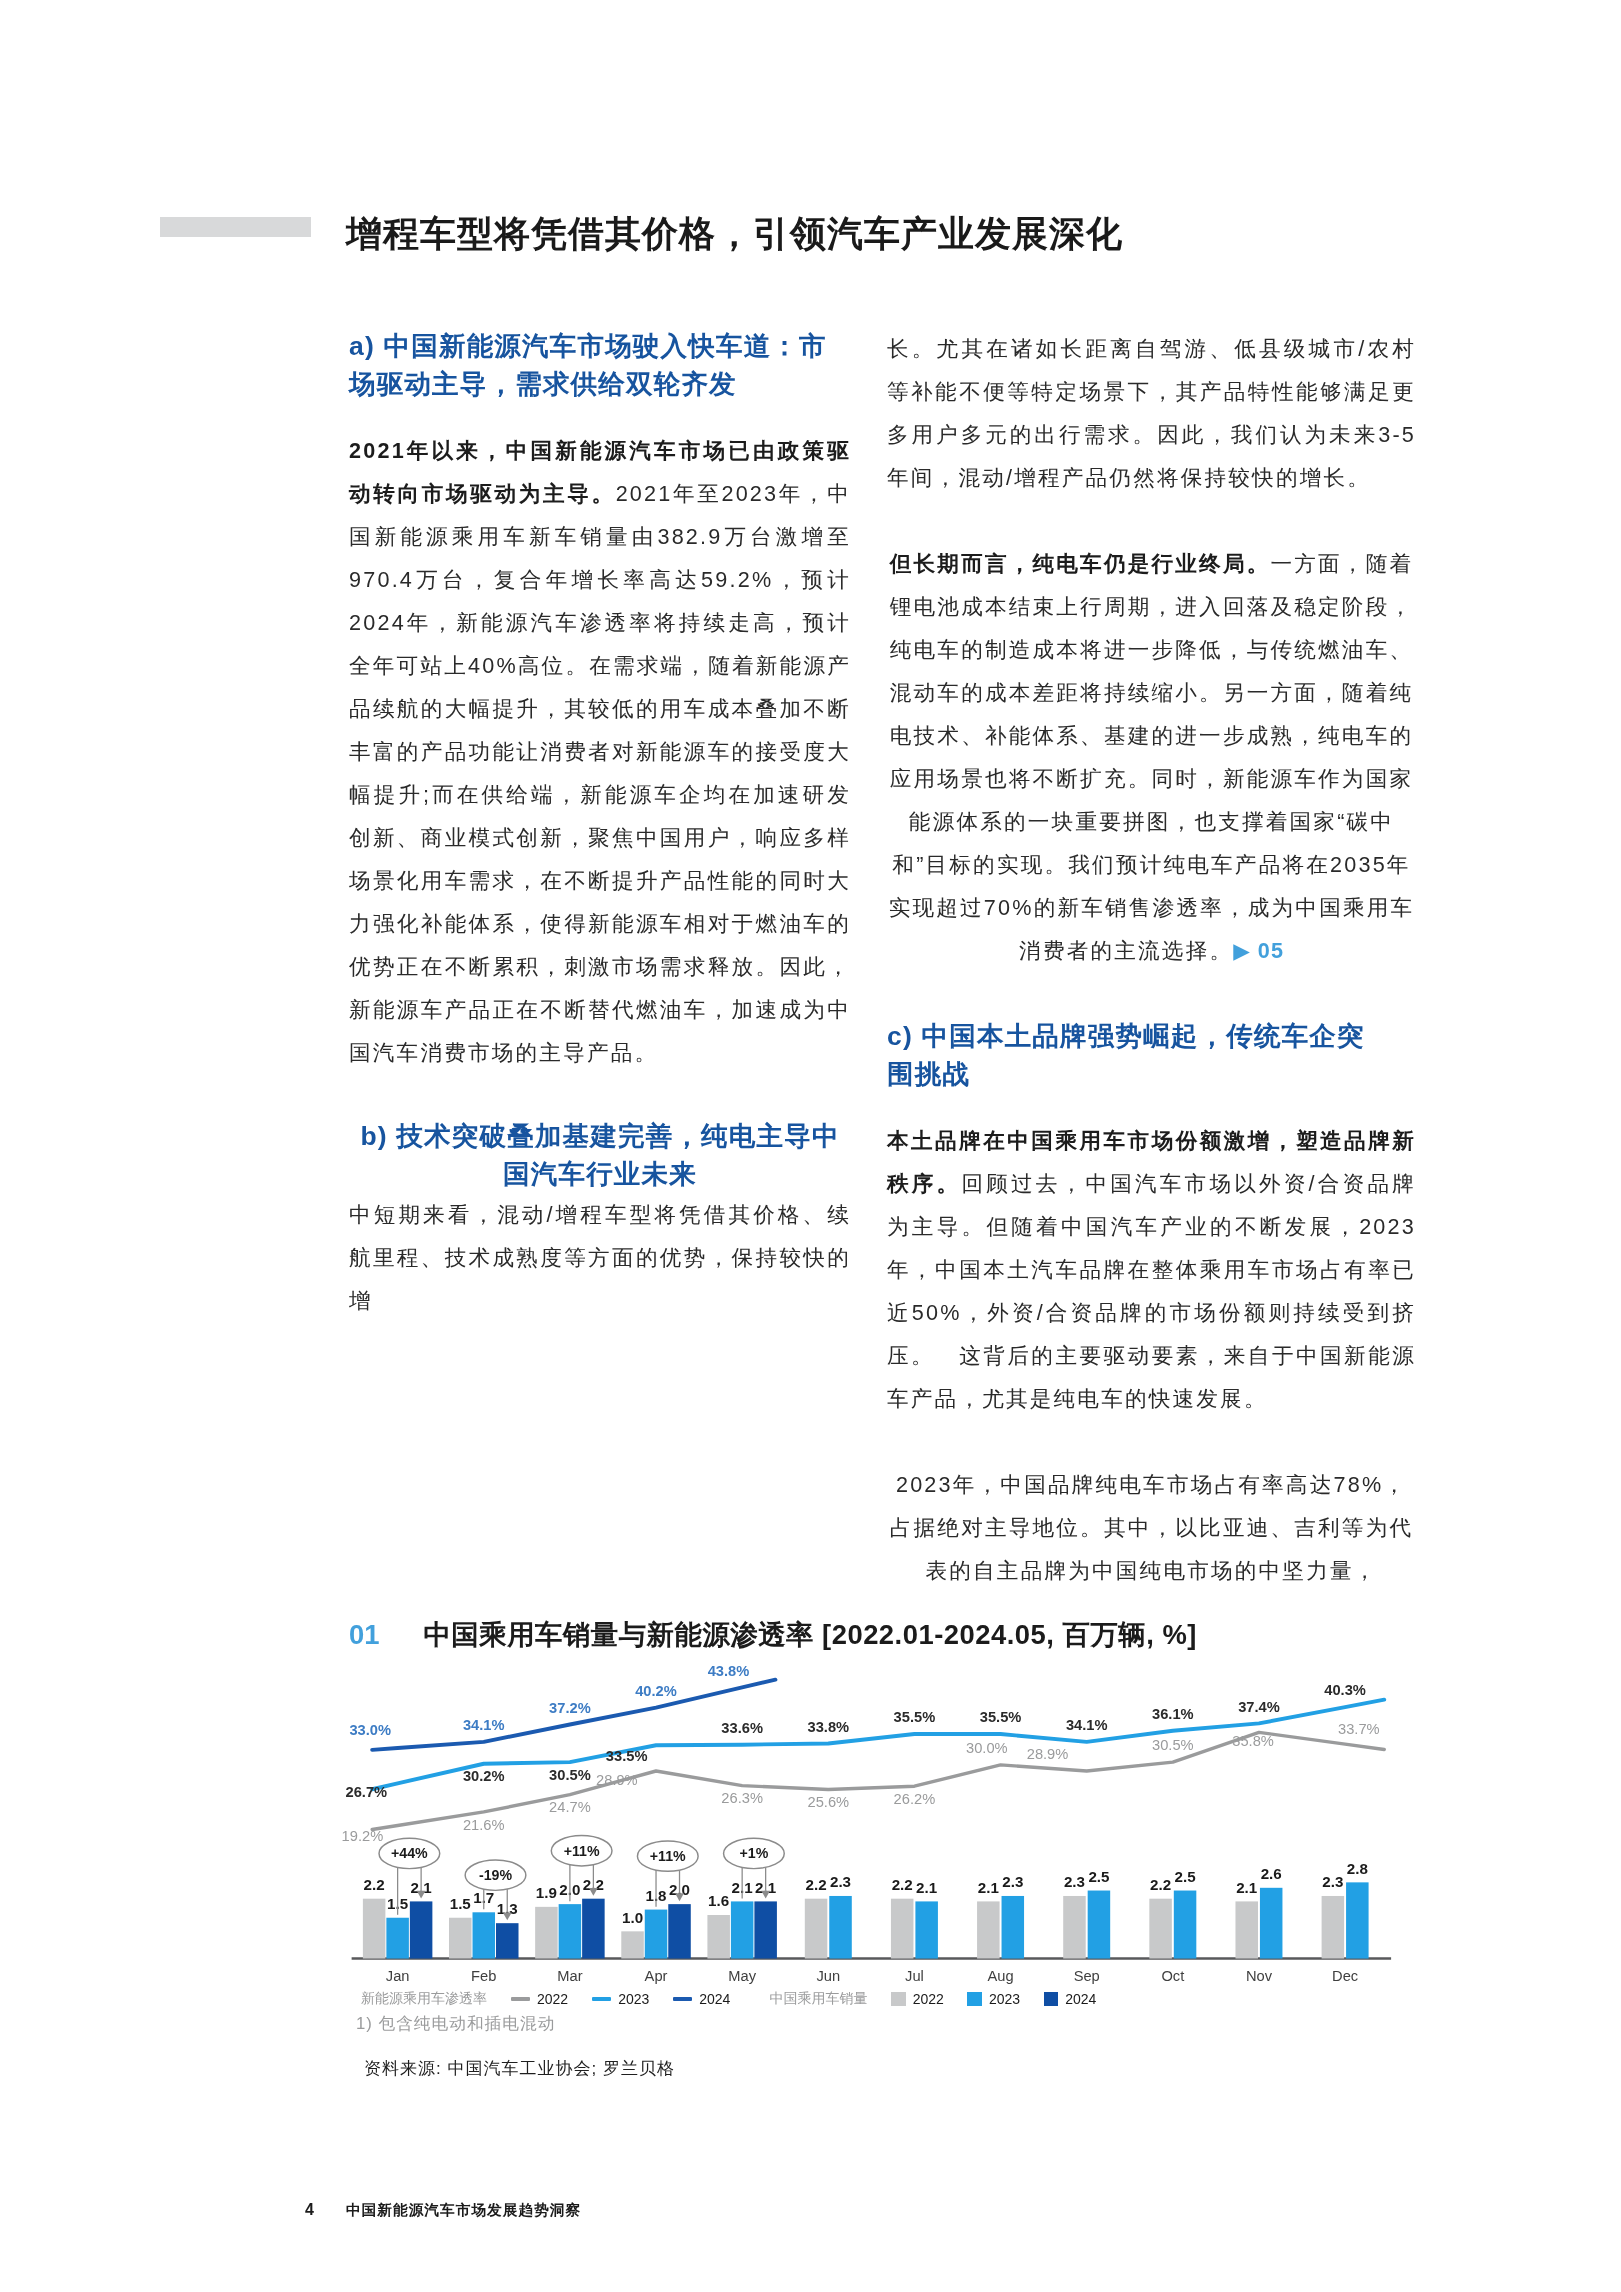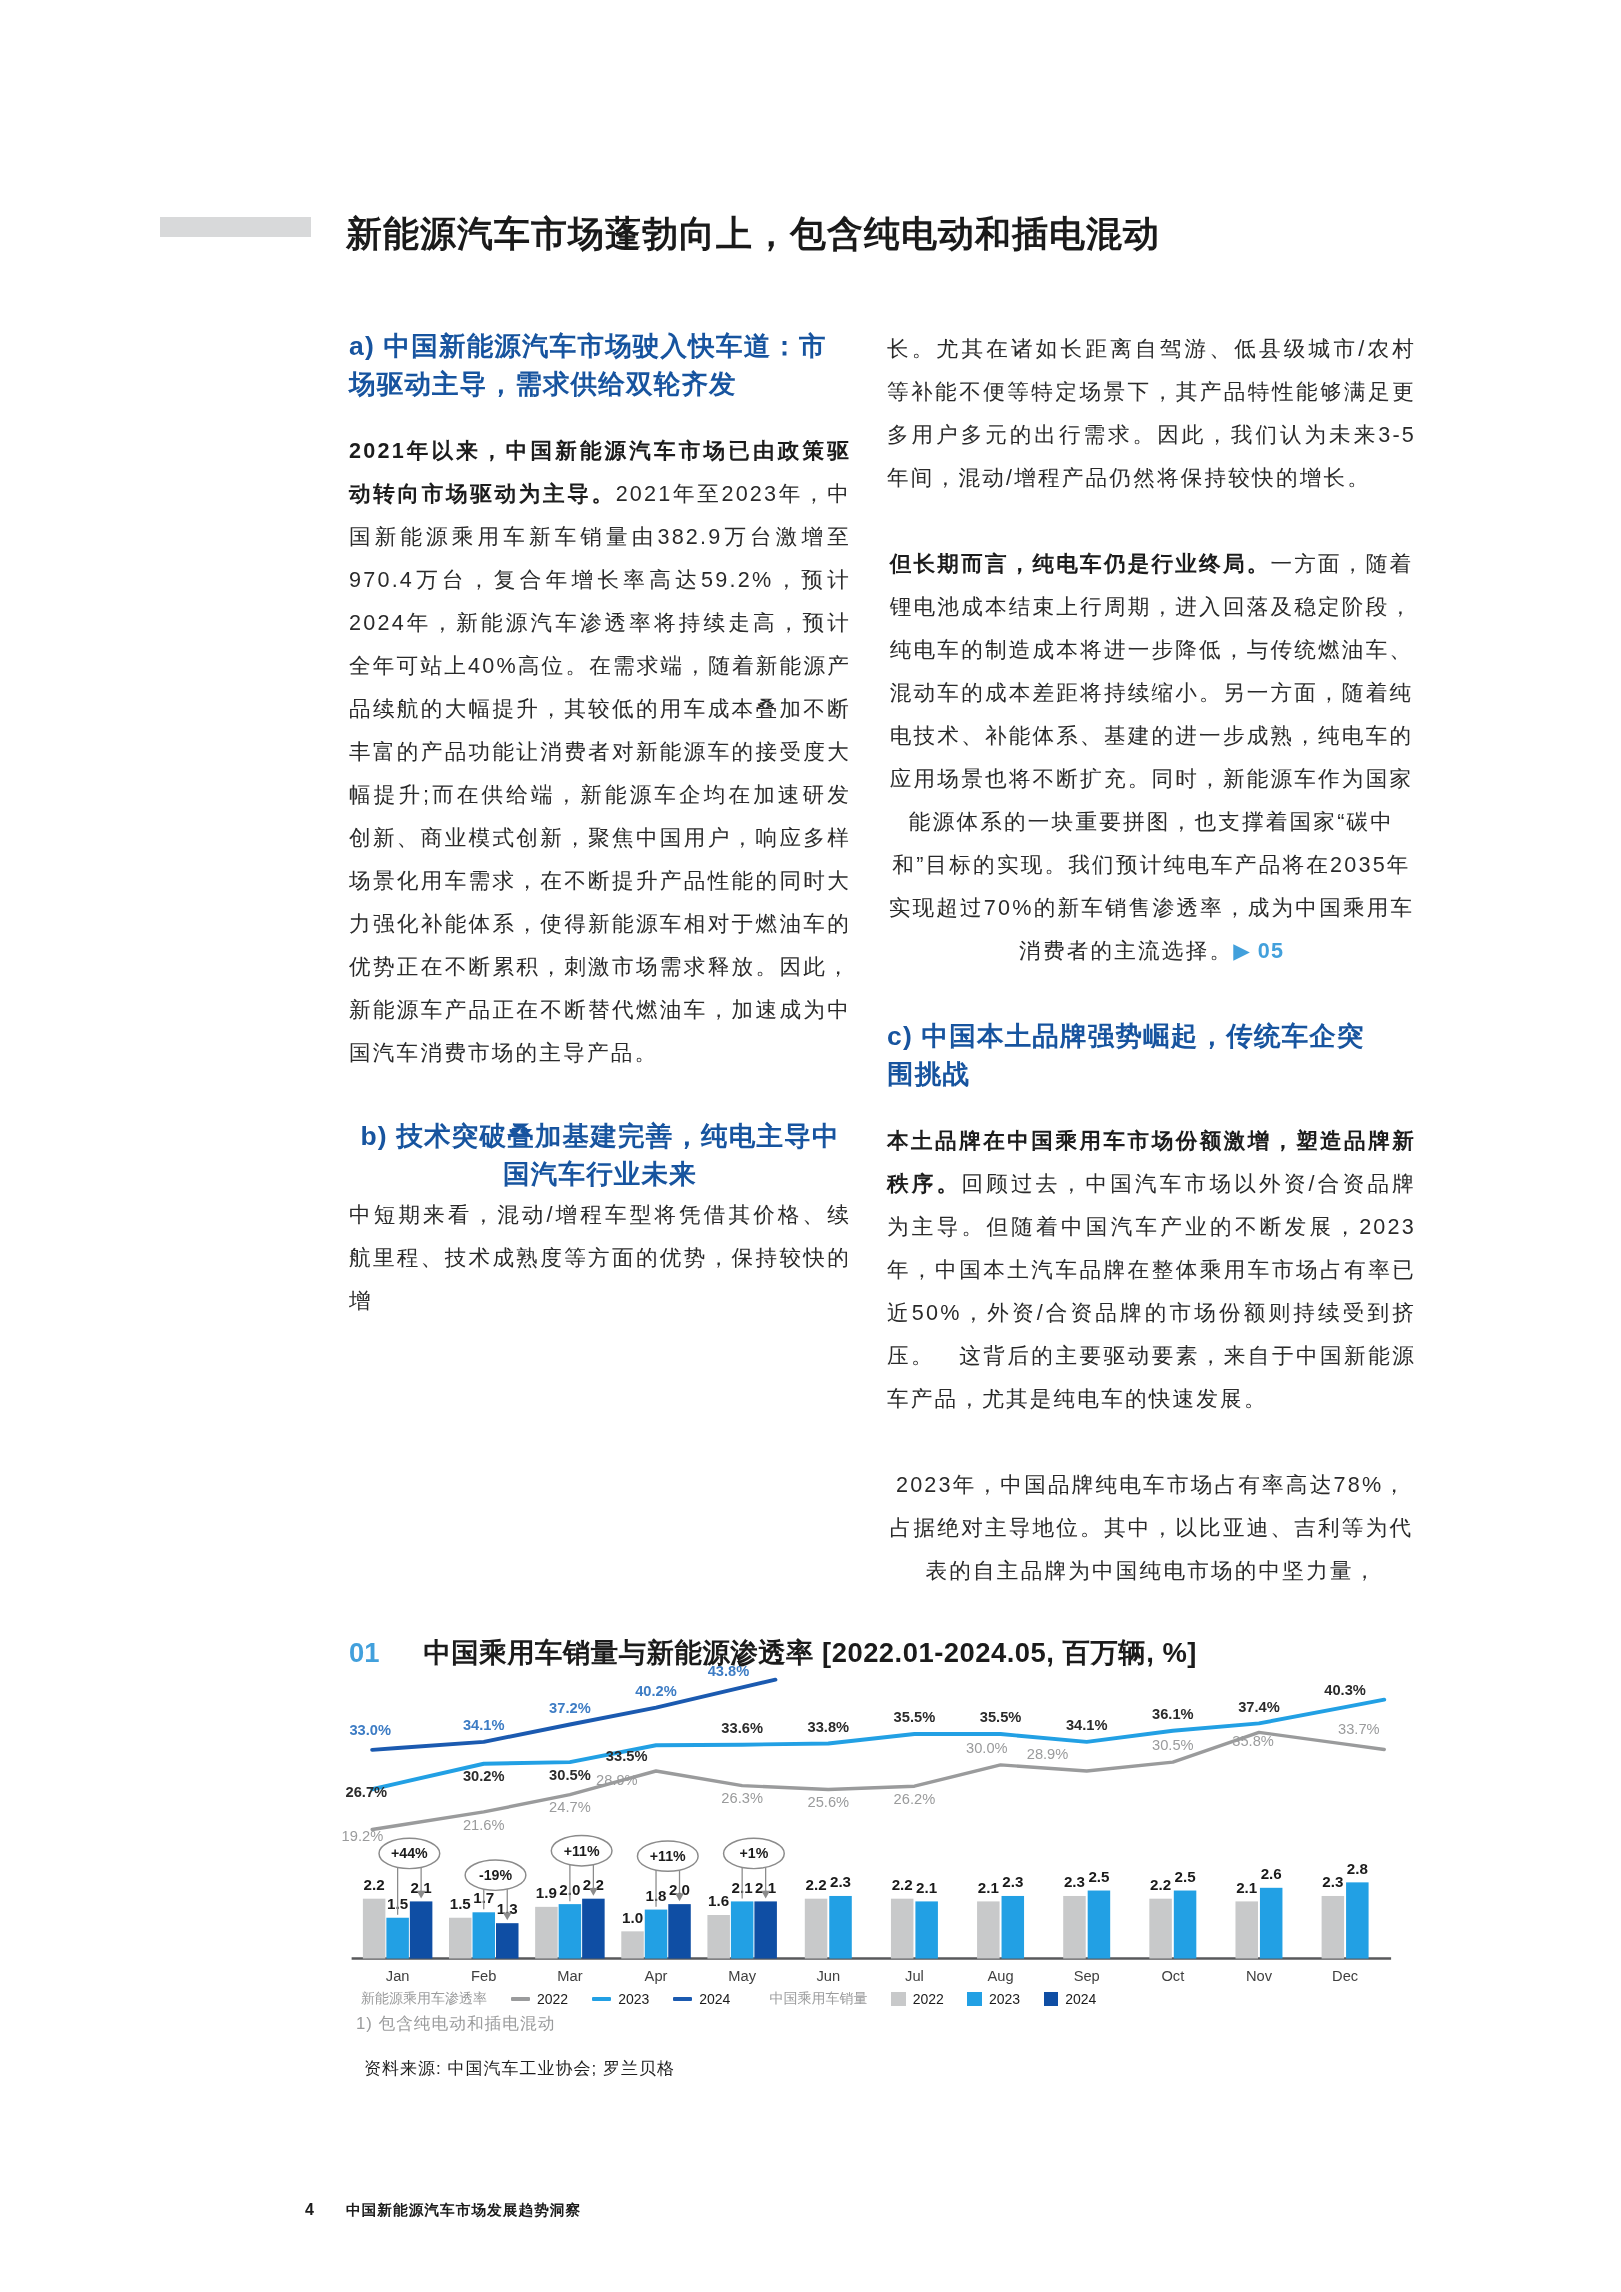--- a/index.html
+++ b/index.html
@@ -17,21 +17,21 @@
 
   .sec-heading { font-size:26.5px; line-height:38px; font-weight:700; color:#17549F; letter-spacing:1.2px; }
   .hc-width { width:480px; }
   .para { font-size:21.6px; line-height:43px; letter-spacing:2.2px; text-align:justify; color:#2a2a2a; }
   .para b { font-weight:700; color:#1c1c1c; }
   .mt-para { margin-top:25.5px; }
   .mt-sec  { margin-top:43px;text-align:center; }
   .mt-sec2 { margin-top:45px; }
   .fig-ref { color:#42A0DC; font-weight:700; letter-spacing:1px; }
 
-  .chart-head { position:absolute; left:349px; top:1617px; display:flex; gap:44px; align-items:baseline; white-space:nowrap;margin-top:18px; }
+  .chart-head { position:absolute; left:349px; top:1617px; display:flex; gap:44px; align-items:baseline; white-space:nowrap; }
   .chart-num  { font-size:27.4px; font-weight:700; color:#42A0DC; }
   .chart-title{ font-size:27.4px; font-weight:700; color:#1b1b1b; letter-spacing:0.5px; }
 
   .chart-svg { position:absolute; left:349px; top:1661px; overflow:visible; }
   .chart-svg text { font-family:"Liberation Sans","DejaVu Sans",sans-serif; }
 
   .legend { position:absolute; left:361px; top:1990px; display:flex; align-items:center; gap:23.5px; font-size:14px; color:#1b1b1b; white-space:nowrap; }
   .lg-label { color:#9A9B9C; }
   .lg-label2 { margin-left:15.7px; }
   .lg-item { display:flex; align-items:center; gap:6.9px; }
@@ -44,21 +44,21 @@
   .footer { position:absolute; left:305px; top:2201px; display:flex; gap:32px; align-items:baseline; }
   .footer .pno { font-size:16px; font-weight:700; color:#1b1b1b; }
   .footer .ftitle { font-size:14.7px; font-weight:700; color:#1b1b1b; letter-spacing:1px; }
 </style>
 </head>
 <body>
 
 <div class="page">
 
   <div class="title-block"></div>
-  <div class="page-title">新能源汽车市场蓬勃向上，包含纯电动和插电混动</div>
+  <div class="page-title">增程车型将凭借其价格，引领汽车产业发展深化</div>
 
   <div class="col col-left">
     <div class="sec-heading">a) 中国新能源汽车市场驶入快车道：市场驱动主导，需求供给双轮齐发</div>
     <p class="para mt-para"><b>2021年以来，中国新能源汽车市场已由政策驱动转向市场驱动为主导。</b><span>2021年至2023年，中国新能源乘用车新车销量由382.9万台激增至970.4万台，复合年增长率高达59.2%，预计2024年，新能源汽车渗透率将持续走高，预计全年可站上40%高位。在需求端，随着新能源产品续航的大幅提升，其较低的用车成本叠加不断丰富的产品功能让消费者对新能源车的接受度大幅提升;而在供给端，新能源车企均在加速研发创新、商业模式创新，聚焦中国用户，响应多样场景化用车需求，在不断提升产品性能的同时大力强化补能体系，使得新能源车相对于燃油车的优势正在不断累积，刺激市场需求释放。因此，新能源车产品正在不断替代燃油车，加速成为中国汽车消费市场的主导产品。</span></p>
     <div class="sec-heading mt-sec">b) 技术突破叠加基建完善，纯电主导中国汽车行业未来</div>
     <p class="para">中短期来看，混动/增程车型将凭借其价格、续航里程、技术成熟度等方面的优势，保持较快的增</p>
   </div>
 
   <div class="col col-right">
     <p class="para">长。尤其在诸如长距离自驾游、低县级城市/农村等补能不便等特定场景下，其产品特性能够满足更多用户多元的出行需求。因此，我们认为未来3-5年间，混动/增程产品仍然将保持较快的增长。</p>

